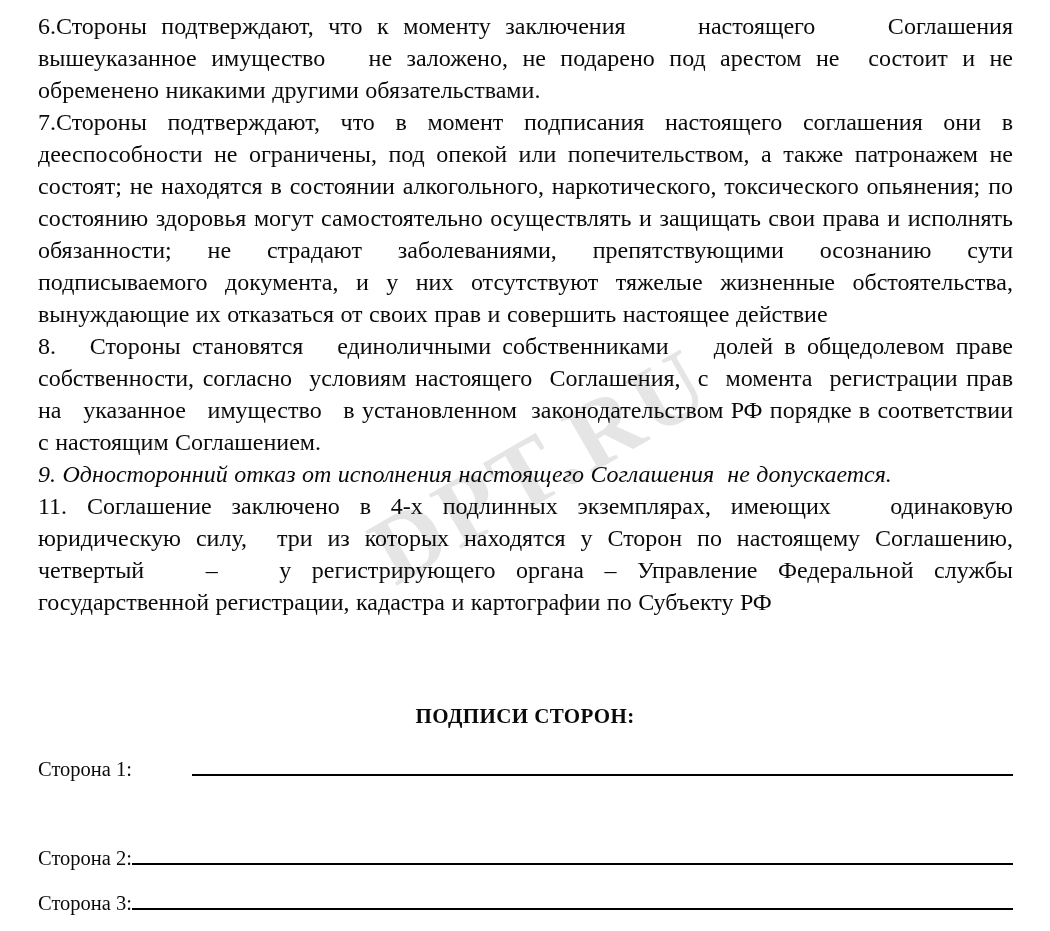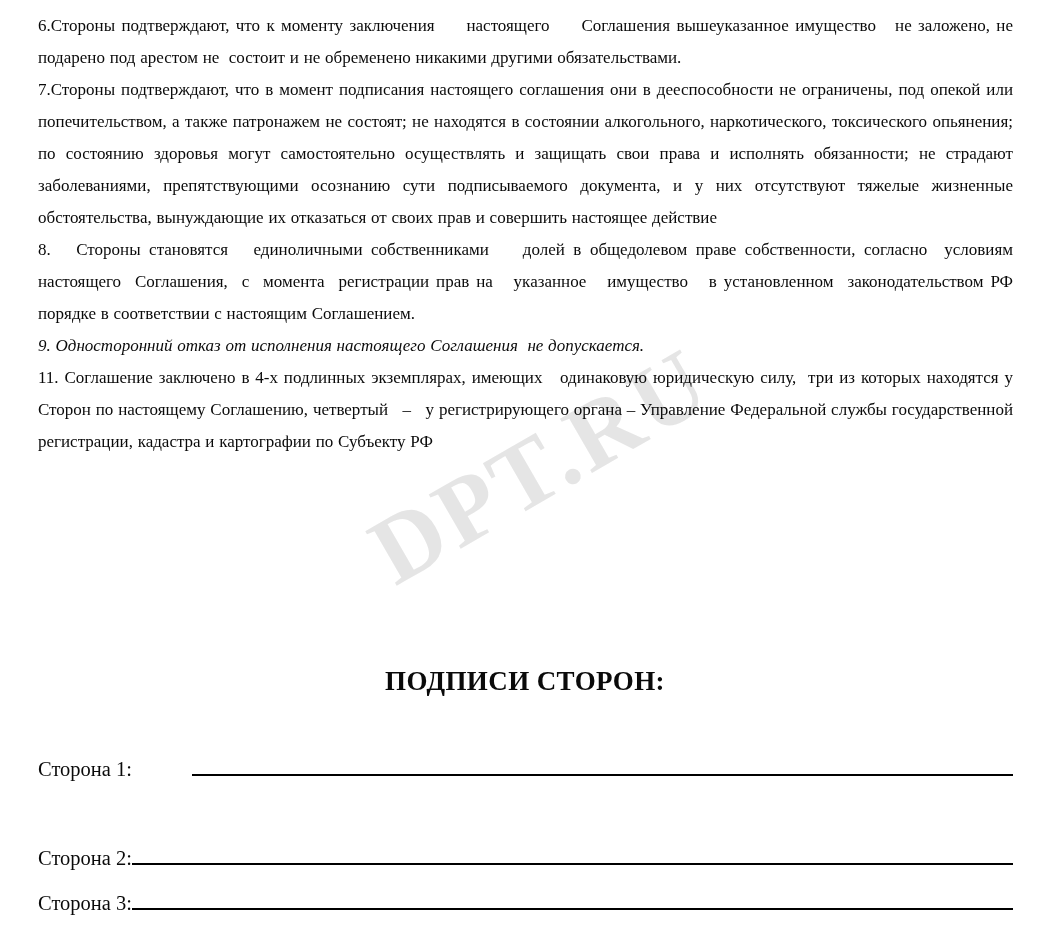--- a/index.html
+++ b/index.html
@@ -47,42 +47,42 @@
   
   #doc-body {
     position: absolute;
     left: 38px;
     top: 10px;
     width: 975px;
     z-index: 2;
   }
 
   .para {
-    font-size: 17px;
+    font-size: 24px;
     line-height: 32px;
     text-align: justify;
     text-align-last: left;
     margin: 0;
     white-space: pre-wrap;
     word-spacing: 0.5px;
   }
 
   .para.nojust {
     text-align: left;
     font-style: italic;
   }
 
   
   #signatures-heading {
     position: absolute;
     left: 0;
-    top: 666px;
+    top: 704px;
     width: 1050px;
     text-align: center;
-    font-size: 27px;
+    font-size: 21px;
     font-weight: 700;
     letter-spacing: 0.4px;
     z-index: 2;
   }
 
   
   .sig-row {
     position: absolute;
     left: 38px;
     width: 975px;

